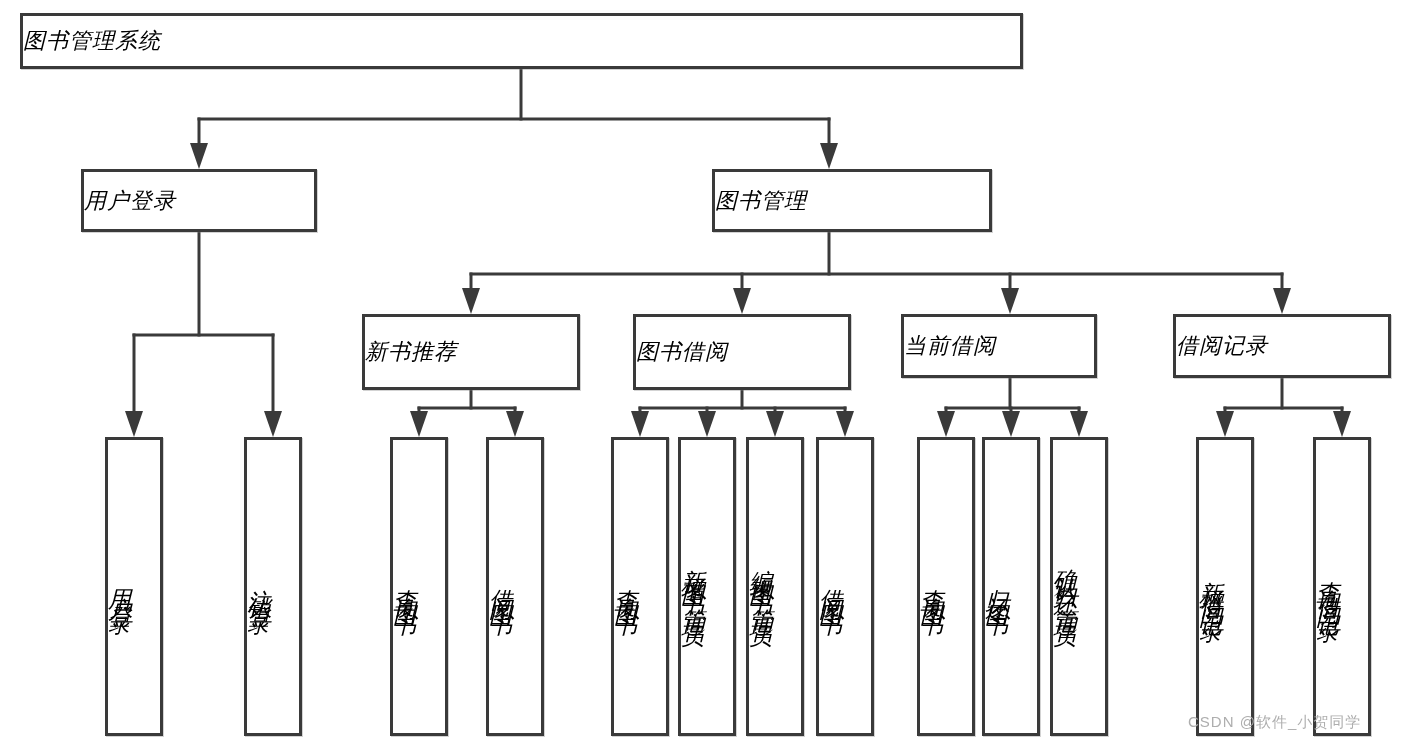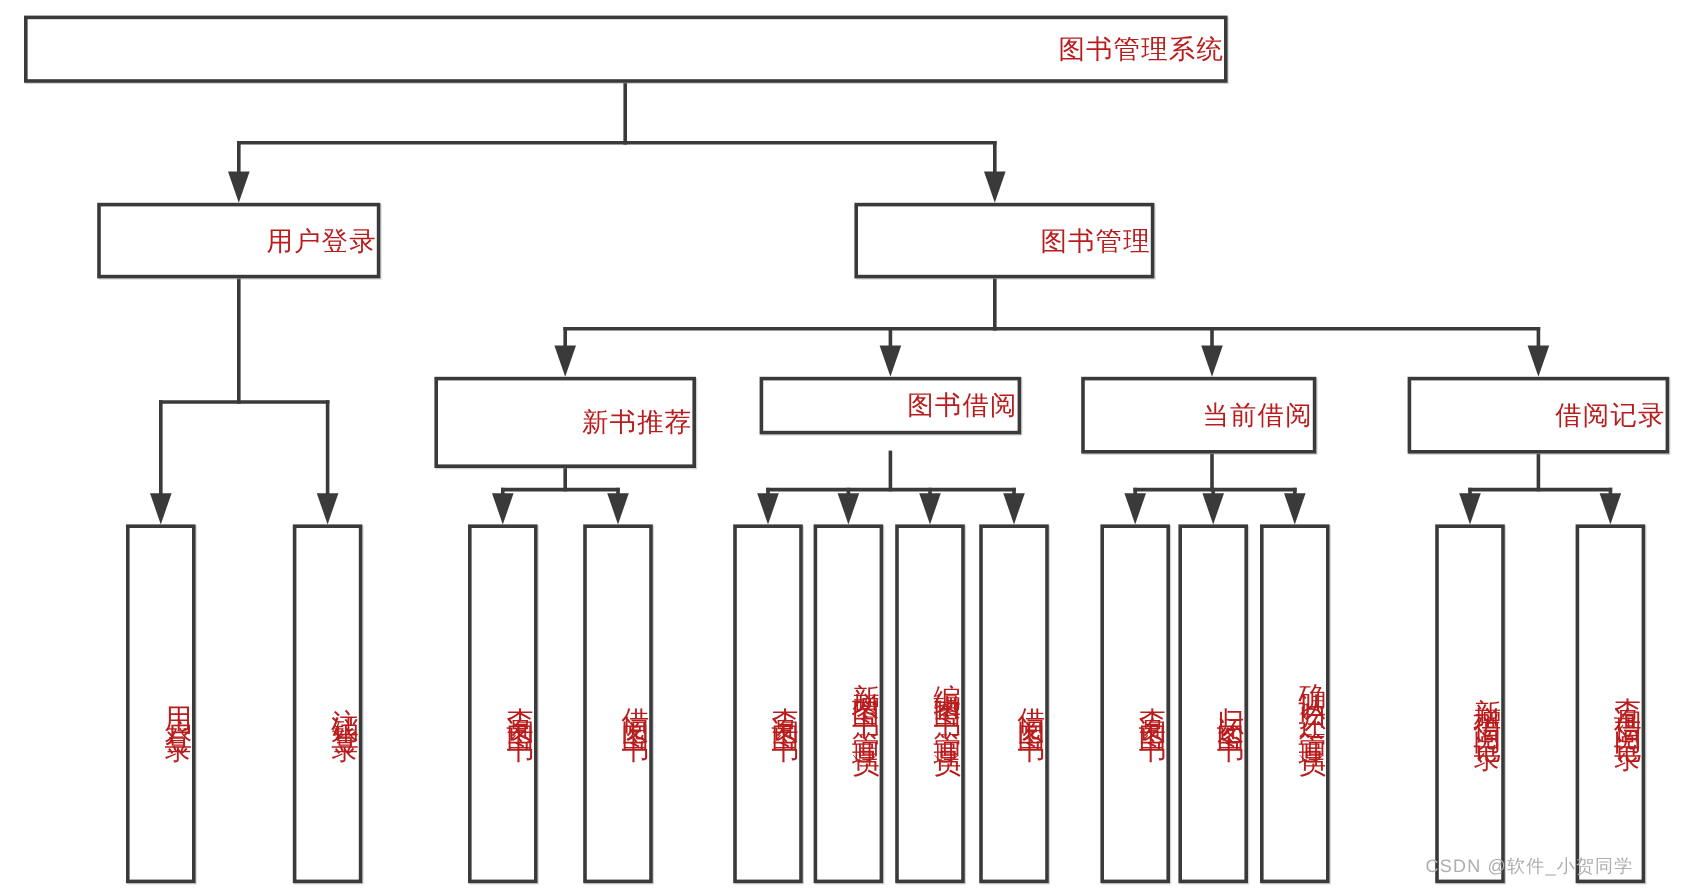--- a/index.html
+++ b/index.html
@@ -36,23 +36,24 @@
     fill: #3a3a3a;
     stroke: none;
   }
   .box {
     position: absolute;
     box-sizing: border-box;
     background: #ffffff;
     border: 3px solid #3a3a3a;
     display: flex;
     align-items: center;
-    justify-content: flex-end;
-    color: #b91c1c;
+    justify-content: flex-start;
+    color: #000000;
     box-shadow: 1px 1px 0 rgba(130,130,130,0.35);
+    font-style: italic;
   }
   .box.h span {
     font-size: 22px;
     letter-spacing: 1px;
     white-space: nowrap;
   }
   .box.v span {
     writing-mode: vertical-rl;
     text-orientation: mixed;
     font-size: 23px;
@@ -151,28 +152,28 @@
     </g>
   </svg>
 
   <div class="box h" style="left:20px;top:13px;width:1003px;height:56px">
     <span>图书管理系统</span>
   </div>
 
   <div class="box h" style="left:81px;top:169px;width:236px;height:63px">
     <span>用户登录</span>
   </div>
-  <div class="box h" style="left:712px;top:169px;width:250px;height:63px">
+  <div class="box h" style="left:712px;top:169px;width:280px;height:63px">
     <span>图书管理</span>
   </div>
 
   <div class="box h" style="left:362px;top:314px;width:218px;height:76px">
     <span>新书推荐</span>
   </div>
-  <div class="box h" style="left:633px;top:314px;width:218px;height:48px">
+  <div class="box h" style="left:633px;top:314px;width:218px;height:76px">
     <span>图书借阅</span>
   </div>
   <div class="box h" style="left:901px;top:314px;width:196px;height:64px">
     <span>当前借阅</span>
   </div>
   <div class="box h" style="left:1173px;top:314px;width:218px;height:64px">
     <span>借阅记录</span>
   </div>
 
   <div class="box v" style="left:105px;top:437px;width:58px;height:299px">

